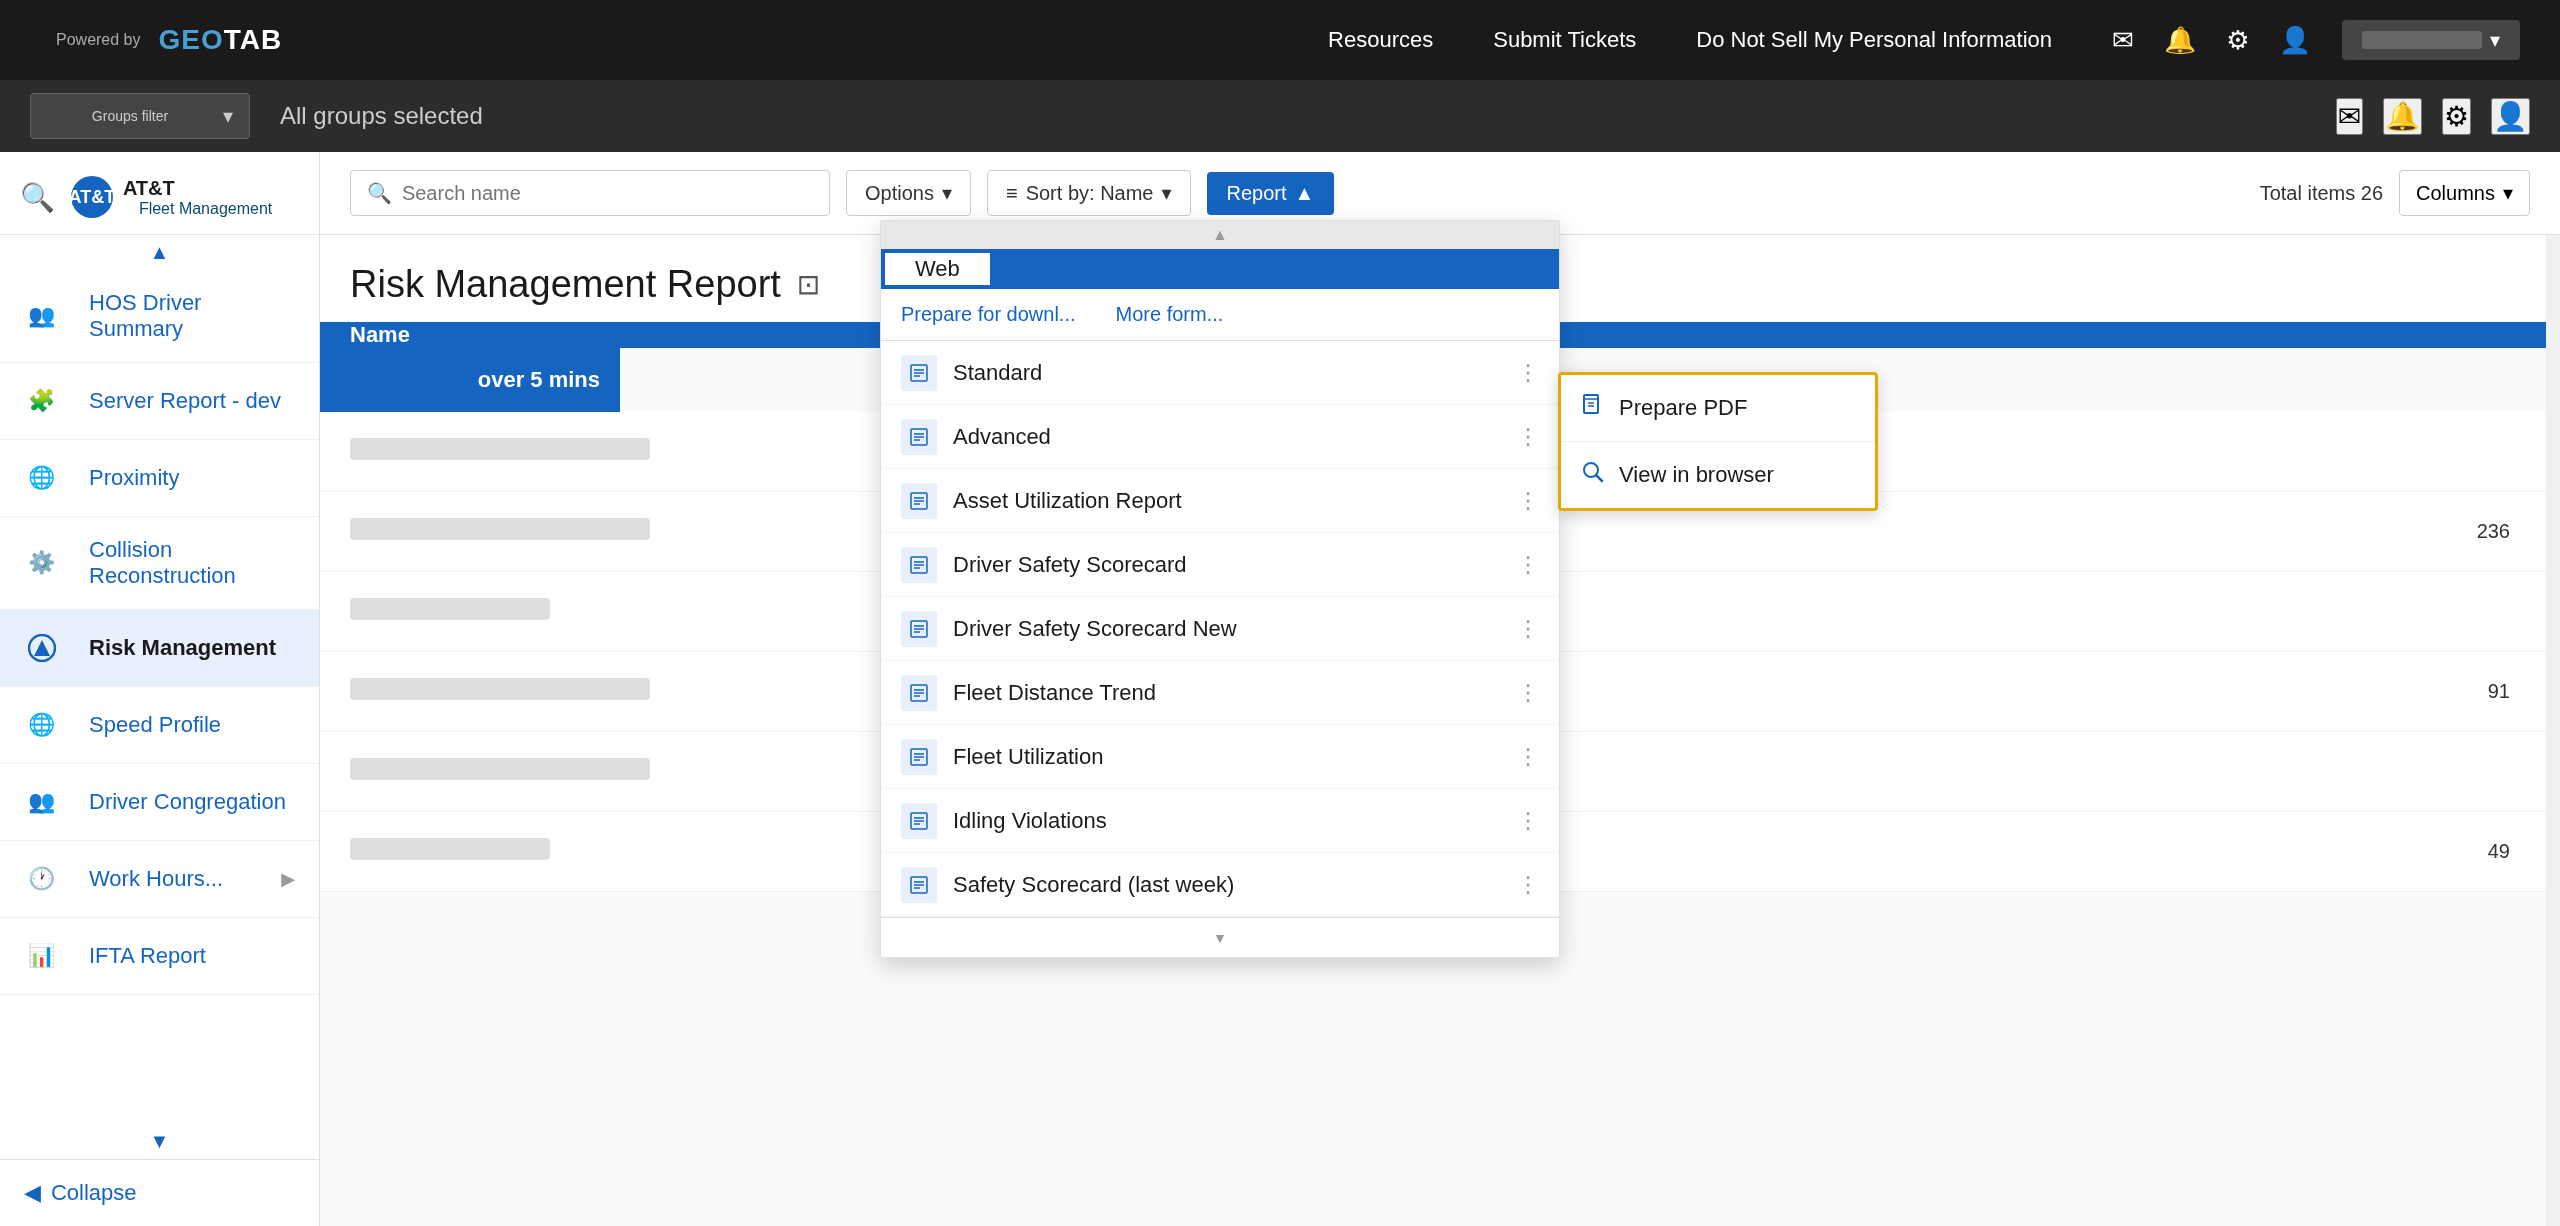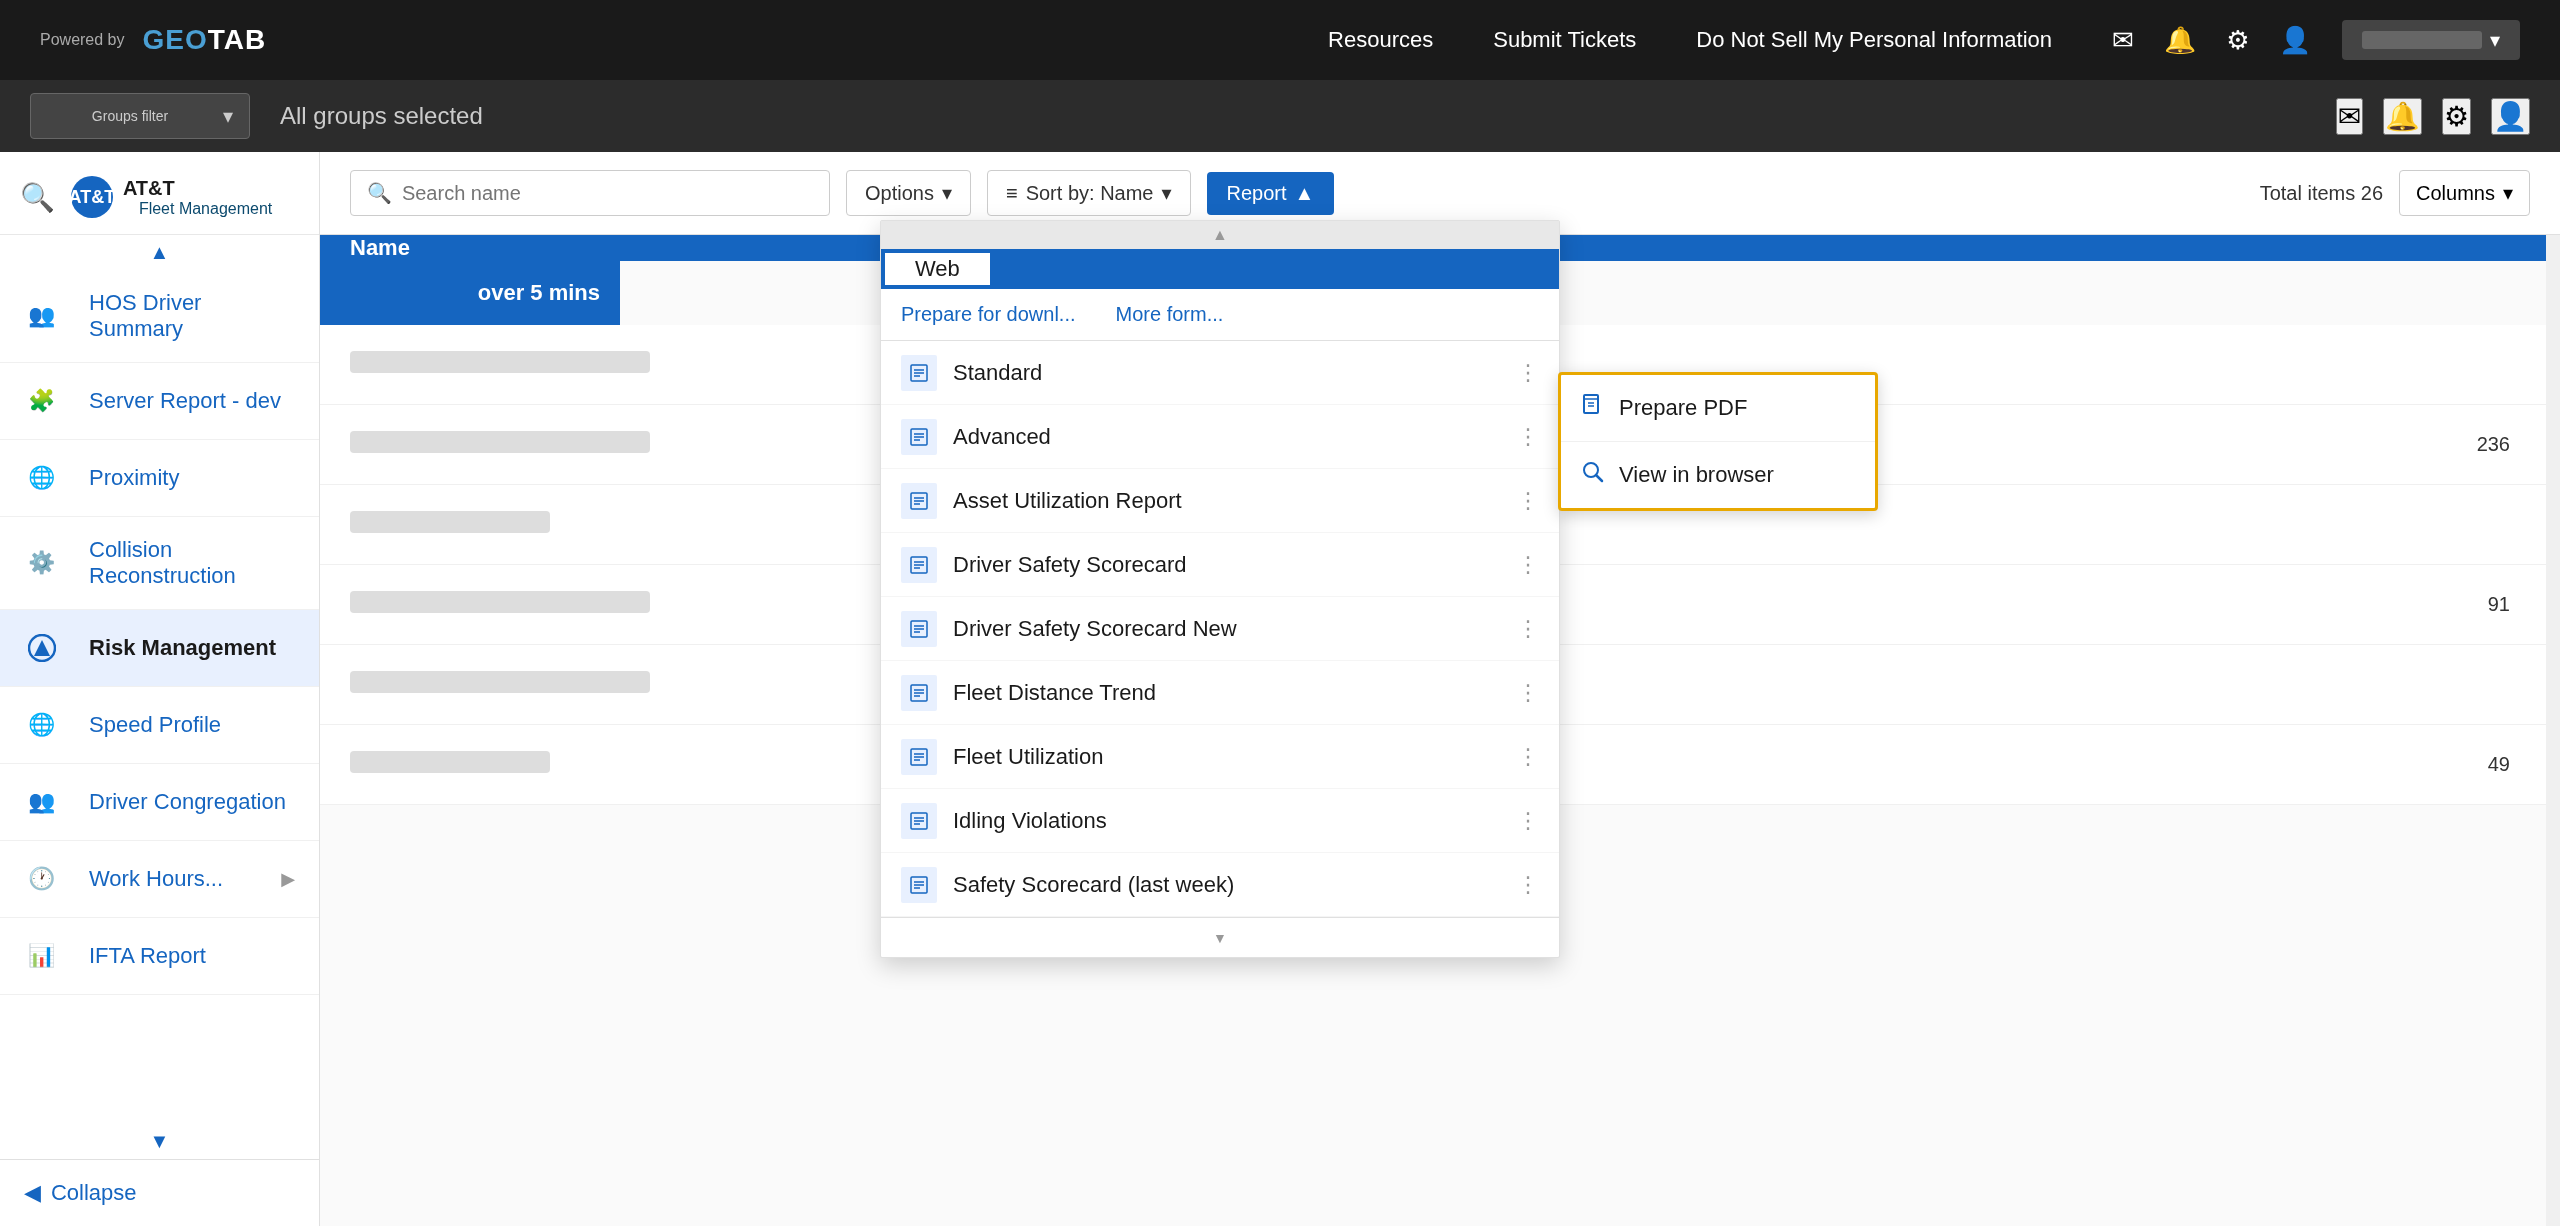--- a/index.html
+++ b/index.html
@@ -18,20 +18,21 @@
     }
     .top-nav-logo {
       display: flex;
       align-items: center;
       gap: 10px;
     }
     .powered-by-text {
       color: #aaa;
       font-size: 18px;
       line-height: 1.2;
+      margin-left: 16px;
     }
     .geotab-logo {
       color: white;
       font-size: 28px;
       font-weight: bold;
       letter-spacing: 1px;
     }
     .geotab-logo span { color: #4a9fd4; }
     .top-nav-links {
       display: flex;
@@ -646,20 +647,24 @@
         <span>▲</span>
       </button>
       <span class="toolbar-spacer"></span>
       <span class="total-items-label">Total items 26</span>
       <button class="columns-btn">
         <span>Columns</span>
         <span>▾</span>
       </button>
     </div>
 
+    <div class="page-title-bar">
+      <span class="page-title">Risk Management Report</span>
+      <span class="bookmark-icon">⊡</span>
+    </div>
 
     <div class="report-table">
       <div style="display:flex;flex-direction:column;">
         <div class="table-header" style="flex:1;">
           <span class="table-header-cell name-col">Name</span>
         </div>
         <div class="table-header speed-header-ext" style="width:300px;">
           <span>over 5 mins</span>
         </div>
       </div>

